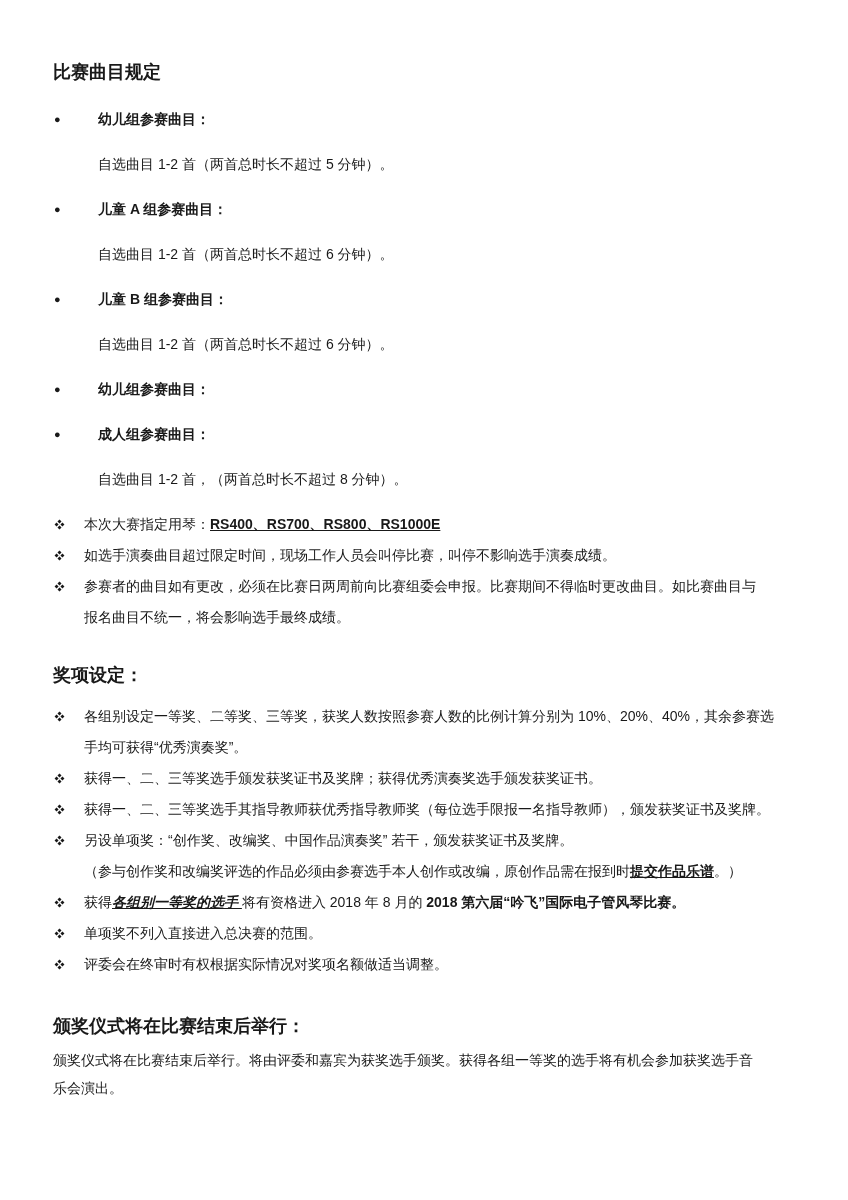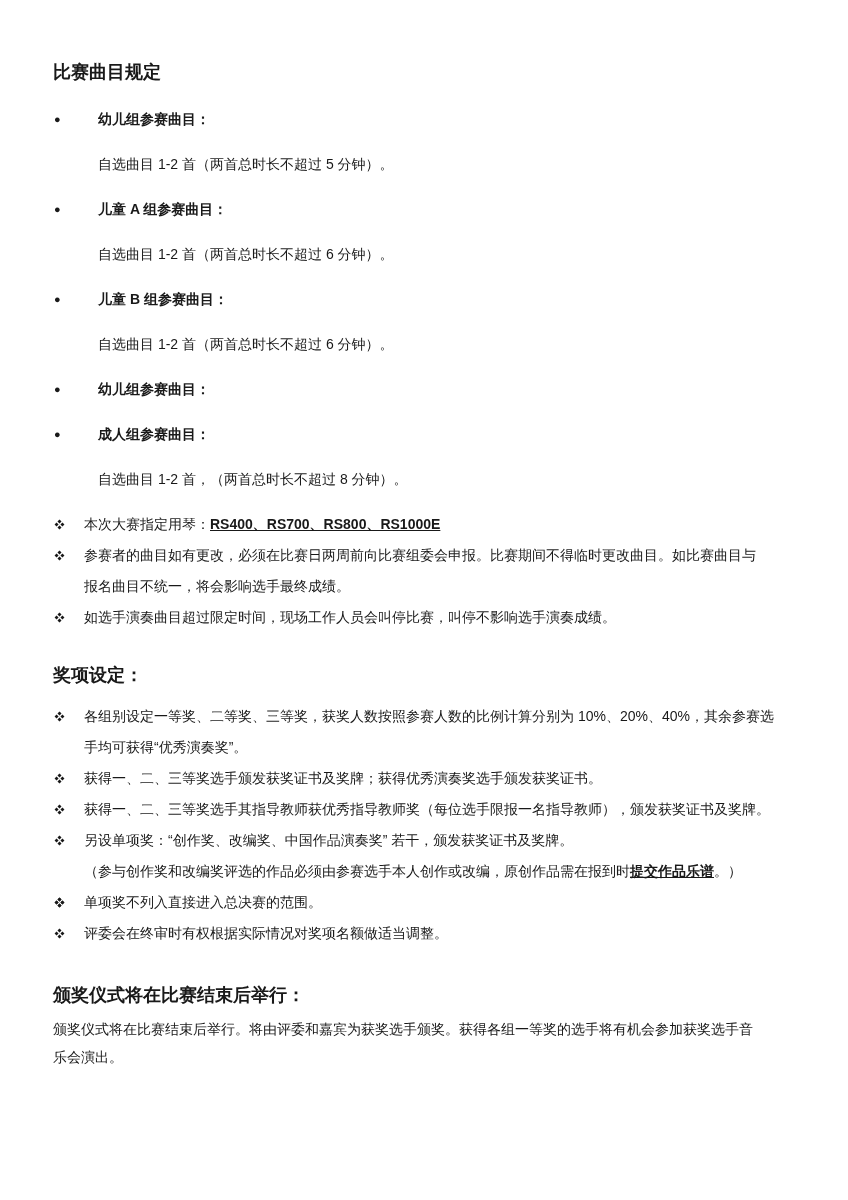--- a/index.html
+++ b/index.html
@@ -118,34 +118,34 @@
 
   <li class="note-item">
     <span class="diamond-bullet">
       <svg viewBox="0 0 12 12" width="11" height="11" aria-hidden="true">
         <path fill="#191919" d="M6 0.6 L8.2 2.8 L6 5 L3.8 2.8 Z
                                M2.8 3.8 L5 6 L2.8 8.2 L0.6 6 Z
                                M9.2 3.8 L11.4 6 L9.2 8.2 L7 6 Z
                                M6 7 L8.2 9.2 L6 11.4 L3.8 9.2 Z"></path>
       </svg>
     </span>
+    <span class="note-runs"><span>如选手演奏曲目超过限定时间，现场工作人员会叫停比赛，叫停不影响选手演奏成绩。</span></span>
+  </li>
+
+  <li class="note-item">
+    <span class="diamond-bullet">
+      <svg viewBox="0 0 12 12" width="11" height="11" aria-hidden="true">
+        <path fill="#191919" d="M6 0.6 L8.2 2.8 L6 5 L3.8 2.8 Z
+                               M2.8 3.8 L5 6 L2.8 8.2 L0.6 6 Z
+                               M9.2 3.8 L11.4 6 L9.2 8.2 L7 6 Z
+                               M6 7 L8.2 9.2 L6 11.4 L3.8 9.2 Z"></path>
+      </svg>
+    </span>
     <span class="note-runs"><span>参赛者的曲目如有更改，必须在比赛日两周前向比赛组委会申报。比赛期间不得临时更改曲目。如比赛曲目与</span><br><span>报名曲目不统一，将会影响选手最终成绩。</span></span>
   </li>
-
-  <li class="note-item">
-    <span class="diamond-bullet">
-      <svg viewBox="0 0 12 12" width="11" height="11" aria-hidden="true">
-        <path fill="#191919" d="M6 0.6 L8.2 2.8 L6 5 L3.8 2.8 Z
-                               M2.8 3.8 L5 6 L2.8 8.2 L0.6 6 Z
-                               M9.2 3.8 L11.4 6 L9.2 8.2 L7 6 Z
-                               M6 7 L8.2 9.2 L6 11.4 L3.8 9.2 Z"></path>
-      </svg>
-    </span>
-    <span class="note-runs"><span>如选手演奏曲目超过限定时间，现场工作人员会叫停比赛，叫停不影响选手演奏成绩。</span></span>
-  </li>
 </ul>
 
   <h2 class="doc-heading heading-awards">奖项设定：</h2>
 
   <ul class="note-list" id="awards-notes">
   <li class="note-item">
     <span class="diamond-bullet">
       <svg viewBox="0 0 12 12" width="11" height="11" aria-hidden="true">
         <path fill="#191919" d="M6 0.6 L8.2 2.8 L6 5 L3.8 2.8 Z
                                M2.8 3.8 L5 6 L2.8 8.2 L0.6 6 Z
@@ -194,20 +194,21 @@
 
   <li class="note-item">
     <span class="diamond-bullet">
       <svg viewBox="0 0 12 12" width="11" height="11" aria-hidden="true">
         <path fill="#191919" d="M6 0.6 L8.2 2.8 L6 5 L3.8 2.8 Z
                                M2.8 3.8 L5 6 L2.8 8.2 L0.6 6 Z
                                M9.2 3.8 L11.4 6 L9.2 8.2 L7 6 Z
                                M6 7 L8.2 9.2 L6 11.4 L3.8 9.2 Z"></path>
       </svg>
     </span>
+    <span class="note-runs"><span>获得</span><span class="b u i">各组别一等奖的选手 </span><span>将有资格进入 2018 年 8 月的 </span><span class="b">2018 第六届“吟飞”国际电子管风琴比赛。</span></span>
   </li>
 
   <li class="note-item">
     <span class="diamond-bullet">
       <svg viewBox="0 0 12 12" width="11" height="11" aria-hidden="true">
         <path fill="#191919" d="M6 0.6 L8.2 2.8 L6 5 L3.8 2.8 Z
                                M2.8 3.8 L5 6 L2.8 8.2 L0.6 6 Z
                                M9.2 3.8 L11.4 6 L9.2 8.2 L7 6 Z
                                M6 7 L8.2 9.2 L6 11.4 L3.8 9.2 Z"></path>
       </svg>

